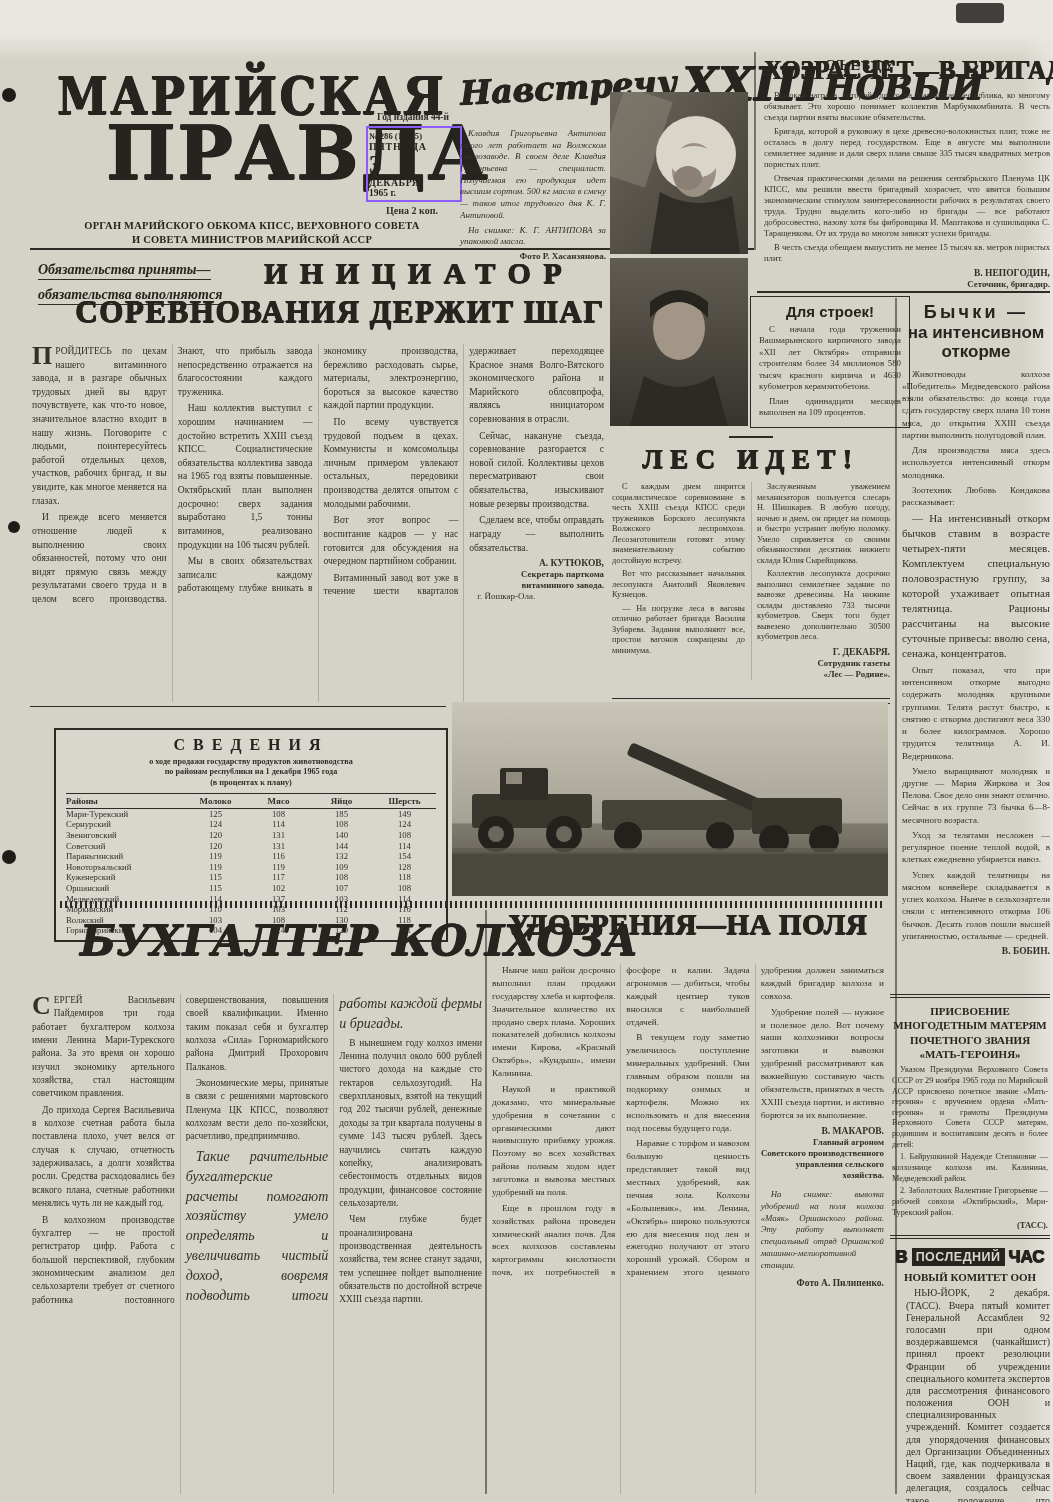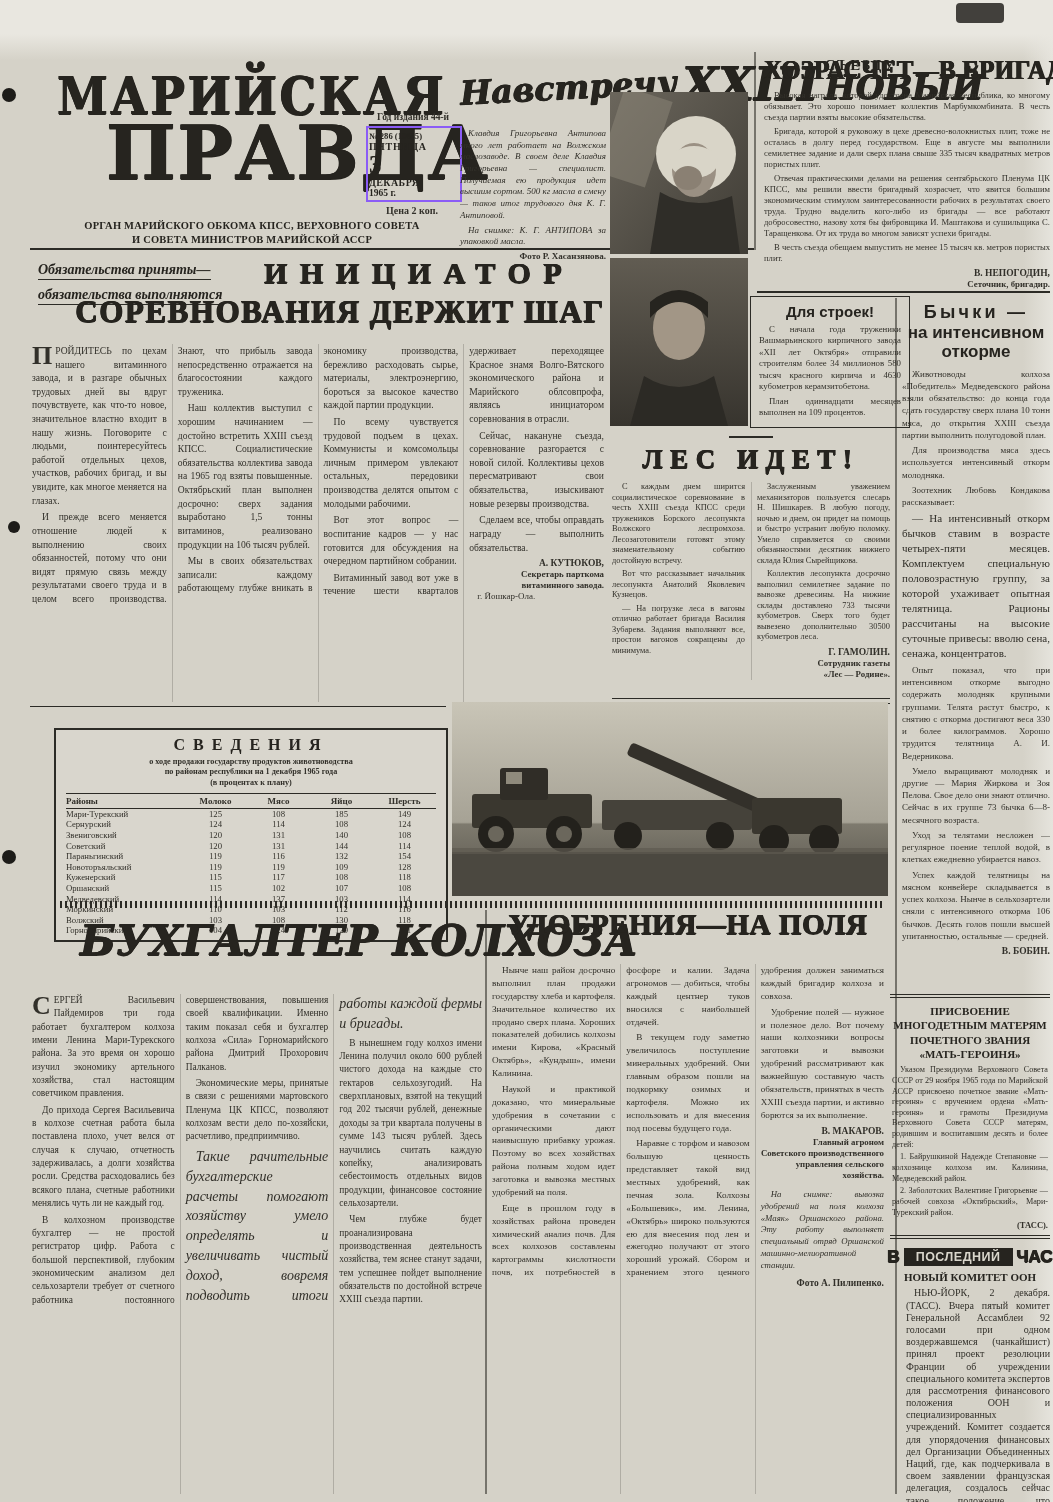--- a/index.html
+++ b/index.html
@@ -80,21 +80,21 @@
   .sv-head span:first-child,.sv-row span:first-child{text-align:left;}
   .sv-row{font-size:8.7px;line-height:1.22;}
   
   .matbox{border-top:4px double #2c2b26;border-bottom:4px double #2c2b26;padding:6px 2px 5px 2px;}
   .mat-title{text-align:center;font-weight:900;font-size:11px;line-height:1.3;margin-bottom:4px;}
   .mat-body p{font-size:8.2px;line-height:1.3;margin:0 0 2px 0;text-indent:8px;text-align:justify;}
   .tass{text-align:right;font-weight:bold;font-size:8.5px;}
   .pc-banner{display:flex;align-items:center;justify-content:center;gap:4px;margin:8px 0 4px 0;}
   .pc-b,.pc-chas{font-family:"Liberation Sans",sans-serif;font-weight:900;font-size:17px;}
   .pc-box{background:#26241f;color:#d9d6cb;font-family:"Liberation Sans",sans-serif;
-          font-weight:bold;font-size:12.5px;padding:2px 12px;letter-spacing:.04em;}
+          font-weight:bold;font-size:12.5px;padding:2px 4px;letter-spacing:.04em;}
   .pc-sub{text-align:center;font-weight:900;font-size:11px;margin:4px 0;}
   .pc-body p{font-size:10px;line-height:1.22;margin:0 0 2px 16px;text-indent:8px;text-align:justify;}
   .photo-frame{background:#55514a;overflow:hidden;}
   .corner-mark{position:absolute;left:956px;top:3px;width:48px;height:20px;background:#24221e;
                border-radius:4px;opacity:.85;}
   .stroekbox{border:1.5px solid #2c2b26;padding:6px 8px;}
   .les-dash{width:44px;height:2px;background:#2c2b26;margin:0 auto 6px auto;}
   .dbl-rule{position:absolute;border-top:1.5px solid #2c2b26;border-bottom:1.5px solid #2c2b26;height:4px;}
 </style>
 </head>
@@ -222,21 +222,21 @@
     <div class="les-dash"></div>
     <div class="h-les ink fat">ЛЕС ИДЕТ!</div>
     <div class="cols2 body-txt jt fs84" style="margin-top:7px;height:198px;overflow:hidden;">
       <div>
           <p>С каждым днем ширится социалистическое соревнование в честь XXIII съезда КПСС среди тружеников Борского лесопункта Волжского леспромхоза. Лесозаготовители готовят этому знаменательному событию достойную встречу.</p>
           <p>Вот что рассказывает начальник лесопункта Анатолий Яковлевич Кузнецов.</p>
           <p>— На погрузке леса в вагоны отлично работает бригада Василия Зубарева. Задания выполняют все, простои вагонов сокращены до минимума.</p>
           <p>Заслуженным уважением механизаторов пользуется слесарь Н. Шишкарев. В любую погоду, ночью и днем, он придет на помощь и быстро устранит любую поломку. Умело справляется со своими обязанностями десятник нижнего склада Юлия Сырейщикова.</p>
           <p>Коллектив лесопункта досрочно выполнил семилетнее задание по вывозке древесины. На нижние склады доставлено 733 тысячи кубометров. Сверх того будет вывезено дополнительно 30500 кубометров леса.</p>
         </div>
-      <div class="sig">Г. ГАМОЛИН.</div>
+      <div class="sig">Г. ДЕКАБРЯ.</div>
       <div class="sig-role">Сотрудник газеты</div>
       <div class="sig-role">«Лес — Родине».</div>
     </div>
   </div>
   <div class="dbl-rule" style="left:612px;top:698px;width:278px;"></div>
 
   <div class="vrule" style="left:895px;top:298px;height:1196px;"></div>
   <div class="abs" style="left:902px;top:302px;width:148px;max-height:690px;overflow:hidden;">
     <div class="h-bych ink">
       <div class="b1">Бычки —</div>

